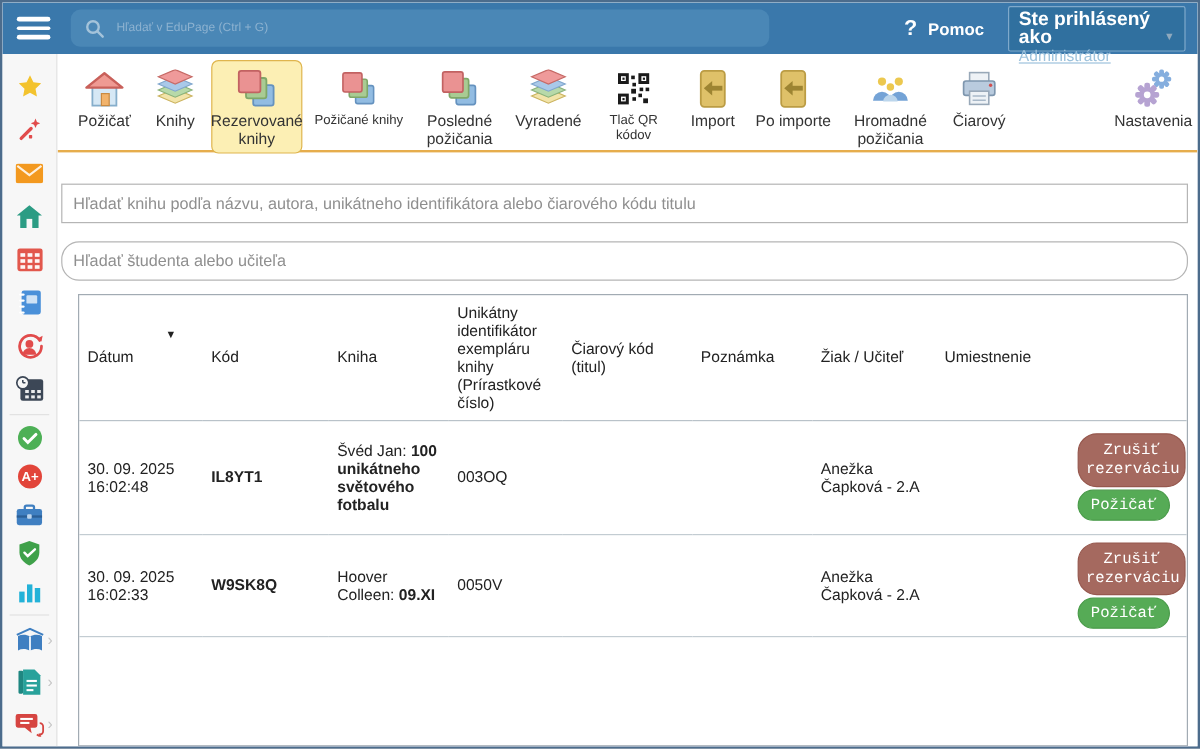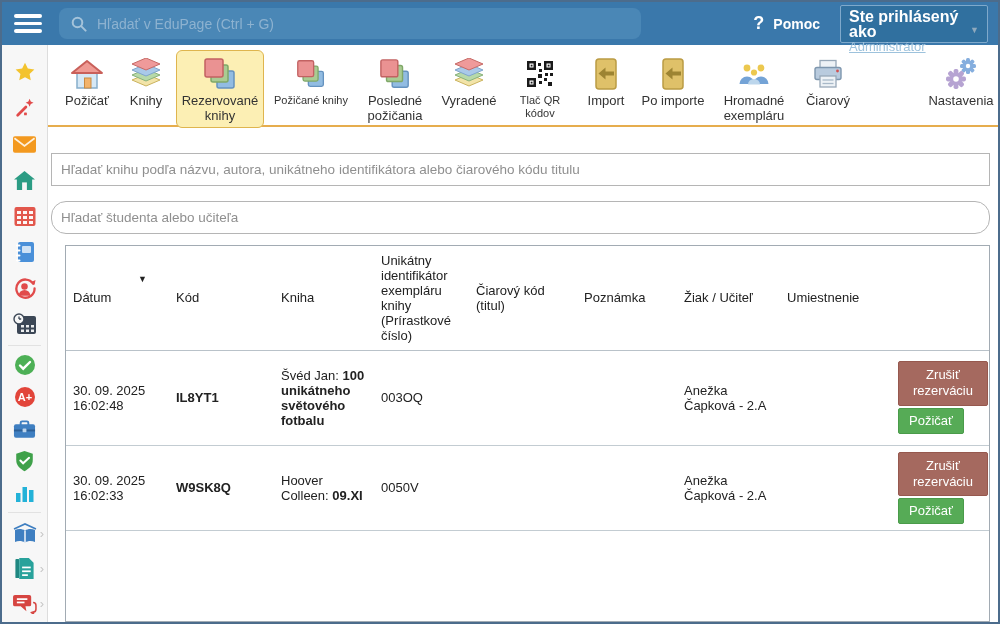--- a/index.html
+++ b/index.html
@@ -9,21 +9,21 @@
            position:relative; overflow:hidden; display:flex; flex-direction:column; }
 
   
   .topbar{ height:43px; background:#3a78ab; display:flex; align-items:center;
            padding:0 10px 0 12px; flex:0 0 auto; }
   .hamburger{ width:28px; display:flex; flex-direction:column; gap:4px; cursor:pointer; margin-right:17px;}
   .hamburger div{ height:3.5px; background:#fff; border-radius:2px; }
   .search-pill{ width:582px; height:31px; background:#4a87b6; border-radius:8px;
                 display:flex; align-items:center; padding:0 12px; gap:10px; }
   .search-pill input{ background:transparent; border:none; outline:none; flex:1;
-                color:#e4eef6; font-size:14px; font-family:"Liberation Sans",sans-serif;}
+                color:#e4eef6; font-size:10px; font-family:"Liberation Sans",sans-serif;}
   .search-pill input::placeholder{ color:#8db2d0; }
   .help{ margin-left:auto; display:flex; align-items:center; gap:9px; color:#fff;
          font-weight:bold; margin-right:20px; cursor:pointer;}
   .help .qmark{ font-size:18px; }
   .help .hlabel{ font-size:14px; }
   .userbox{ width:148px; height:38px; background:#30709f; border:1px solid #7fa9cb;
             border-radius:2px; padding:3px 8px; position:relative; cursor:pointer;}
   .userbox .l1{ color:#fff; font-size:16px; font-weight:bold; line-height:15px;}
   .userbox .l2{ color:#9dc2dc; font-size:13px; line-height:16px;text-decoration:underline;}
   .userbox .caret{ position:absolute; right:8px; top:19px; color:#8fa9bd; font-size:9px;}
@@ -44,42 +44,42 @@
 
   
   .toolbar{ height:82px; border-bottom:2px solid #e6ad4d; display:flex;
             align-items:flex-start; padding:5px 0 0 10px; gap:6px; flex:0 0 auto; background:#fff;}
   .titem{ display:flex; flex-direction:column; align-items:center; text-align:center;
           padding:3px 2px; border:1px solid transparent; border-radius:6px;
           font-size:13px; color:#333; line-height:1.15; cursor:pointer;}
   .titem .ticon{ height:40px; display:flex; align-items:center; justify-content:center;}
   .titem.small{ font-size:11px; }
   .titem.selected{ background:#fcefb4; border-color:#dfb54e; }
-  .w58{width:58px}.w48{width:48px}.w92{width:88px}.w82{width:82px}.w74{width:74px}
+  .w58{width:58px}.w48{width:48px}.w92{width:76px}.w82{width:82px}.w74{width:74px}
   .w62{width:62px}.w68{width:68px}.w52{width:52px}.w70{width:70px}.w80{width:80px}.w56{width:56px}
   .t-settings{ margin-left:auto; }
 
   
   .content{ flex:1; display:flex; flex-direction:column; padding:26px 8px 0 3px; overflow:hidden;}
   .filter-input{ height:33px; border:1px solid #b5b5b5; font-size:13.5px; padding:0 9px;
                  color:#333; width:100%; font-family:"Liberation Sans",sans-serif; outline:none;}
   .filter-input::placeholder{ color:#8f8f8f; }
   .fi1{ margin-bottom:15px; }
   .fi2{ margin-bottom:11px;border-radius:15px; }
   .tablebox{ margin-left:14px; flex:1; border:1px solid #a2abb3; overflow:hidden; background:#fff;}
   table{ width:100%; border-collapse:collapse; table-layout:fixed; font-size:13px; color:#222;}
   th{ height:104px; font-weight:normal; text-align:left; vertical-align:middle;
       padding:4px 7px; border-bottom:1px solid #b9c2c9; position:relative; cursor:pointer;}
   td{ padding:6px 7px; vertical-align:middle; border-bottom:1px solid #c3ccd2; }
   tr.r1 td{ height:95px; } tr.r2 td{ height:84px; }
   .sortarrow{ position:absolute; left:72px; top:28px; font-size:9px; color:#222; }
   .code{ font-weight:bold; }
   .bookt{ font-weight:bold; }
   .acts{ display:flex; flex-direction:column; align-items:flex-start; gap:2px; padding-left:6px;}
-  .btn{ border-radius:2px; color:#fff; font-size:13px; font-family:Liberation Sans, sans-serif;
+  .btn{ border-radius:16px; color:#fff; font-size:13px; font-family:Liberation Mono, monospace;
         cursor:pointer; line-height:1.25; }
   .btn-cancel{ background:#a5695f; border:1px solid #96584e; width:90px; padding:5px 6px;}
   .btn-borrow{ background:#56ab56; border:1px solid #4a9b4a; padding:4px 10px;}
 </style>
 </head>
 <body>
 
 <div class="window">
 
   <div class="topbar">
@@ -384,21 +384,21 @@
           <div class="ticon">
             <svg width="34" height="27" viewBox="0 0 34 27">
               <circle cx="10" cy="7" r="3.4" fill="#ecc84f"></circle>
                 <circle cx="24" cy="7" r="3.4" fill="#ecc84f"></circle>
               <circle cx="17" cy="11.5" r="3.1" fill="#ecc84f"></circle>
               <path d="M2.5 23a7.5 7.5 0 0 1 15 0z" fill="#74a3d6"></path>
               <path d="M16.5 23a7.5 7.5 0 0 1 15 0z" fill="#74a3d6"></path>
               <path d="M11 23.5a6 5.5 0 0 1 12 0z" fill="#bcd6ec"></path>
               </svg>
           </div>
-          <span>Hromadné exempláru</span>
+          <span>Hromadné požičania</span>
         </div>
 
         <div class="titem w56">
           <div class="ticon">
             <svg width="34" height="30" viewBox="0 0 34 30">
               <rect x="9" y="1.5" width="16" height="8" fill="#eef2f6" stroke="#98a8b8" stroke-width="1.3"></rect>
               <rect x="4" y="8.5" width="26" height="12" rx="2" fill="#b9cbde" stroke="#7e96ae" stroke-width="1.4"></rect>
               <circle cx="26.5" cy="12" r="1.4" fill="#d05050"></circle>
               <rect x="9" y="17" width="16" height="11" fill="#eef2f6" stroke="#98a8b8" stroke-width="1.3"></rect>
               <line x1="11.5" y1="21" x2="22.5" y2="21" stroke="#a8b8c8" stroke-width="1.3"></line>

